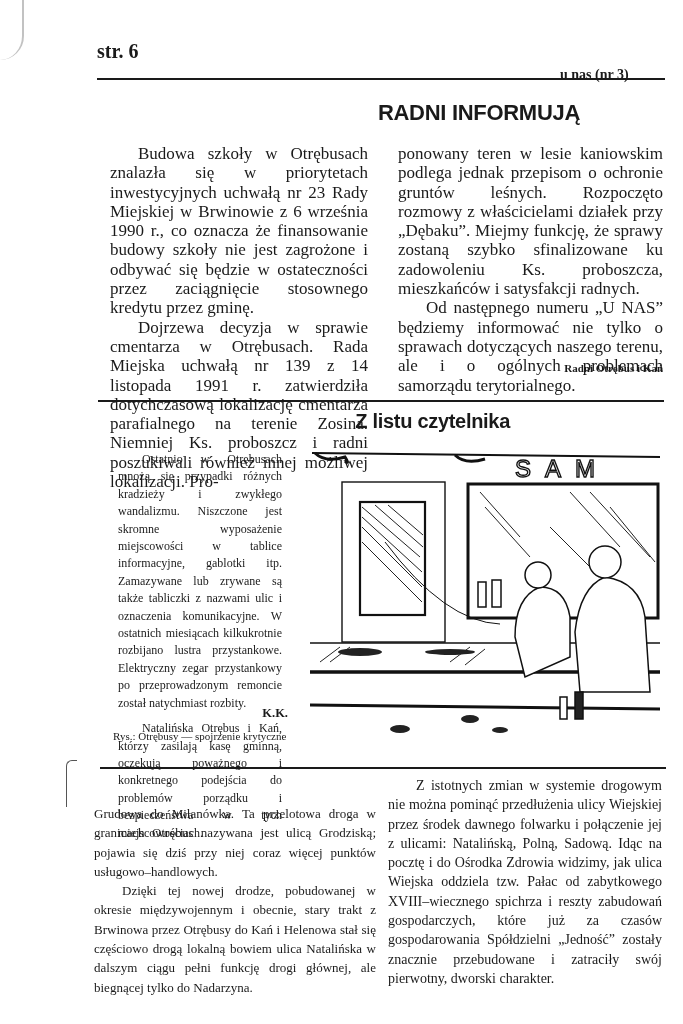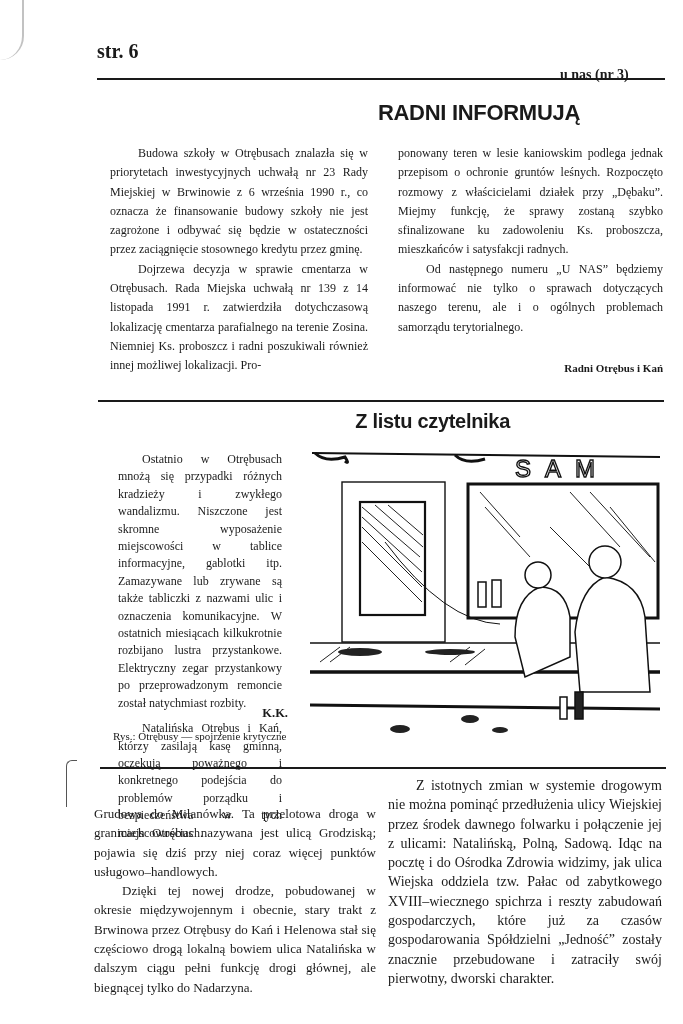--- a/index.html
+++ b/index.html
@@ -6,21 +6,21 @@
   body {
     width: 683px; height: 1024px; background: #ffffff; position: relative; overflow: hidden;
     font-family: "Liberation Serif", "DejaVu Serif", serif; color: #1a1a1a;
   }
   .abs { position: absolute; }
   .fold { left: 0; top: 0; width: 22px; height: 60px; border-right: 2px solid #9a9a9a; border-radius: 0 0 40px 0; opacity: .6; }
   .hdr-left { left: 97px; top: 40px; font-weight: bold; font-size: 20px; }
   .hdr-right { left: 560px; top: 67px; font-weight: bold; font-size: 14px; }
   .rule { background: #1a1a1a; height: 2px; }
   .title { font-family: "Liberation Sans", "DejaVu Sans", sans-serif; font-weight: bold; text-align: right; letter-spacing: -0.3px; }
-  .col { font-size: 12px; line-height: 19.3px; text-align: justify; }
+  .col { font-size: 17px; line-height: 19.3px; text-align: justify; }
   .col p { margin: 0; text-indent: 28px; }
   .col p.noindent { text-indent: 0; }
   .sig { font-weight: bold; font-size: 11px; text-align: right; }
   .small { font-size: 12px; line-height: 17.4px; text-align: justify; }
   .small p { margin: 8px; text-indent: 24px; }
   .caption { font-size: 11px; }
   .cartoon { border: none; }
   .bracket { left: 66px; top: 760px; width: 10px; height: 46px; border-left: 1px solid #555; border-top: 1px solid #555; border-radius: 6px 0 0 0; }
 </style>
 </head>

